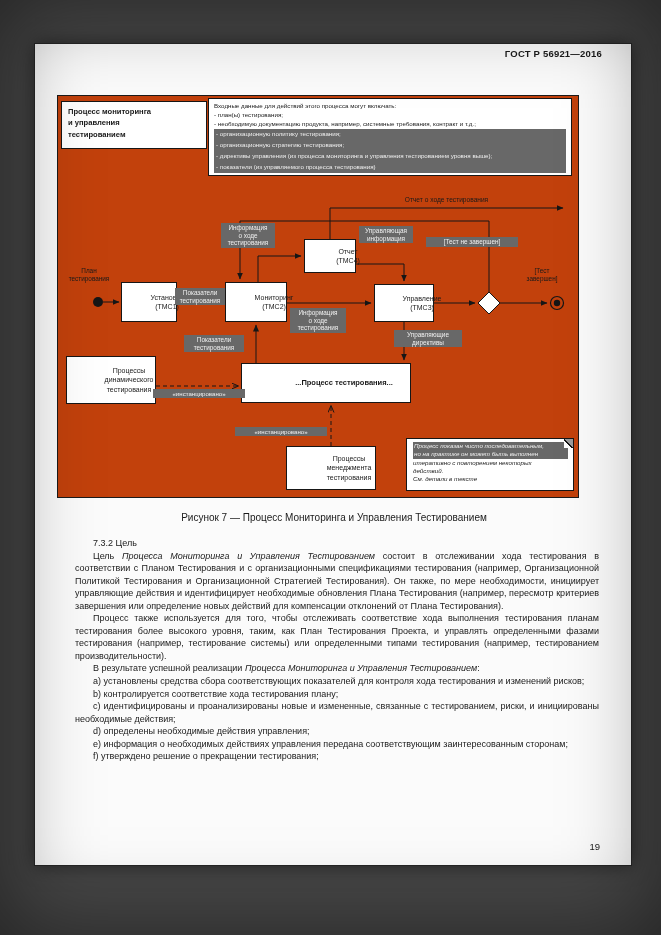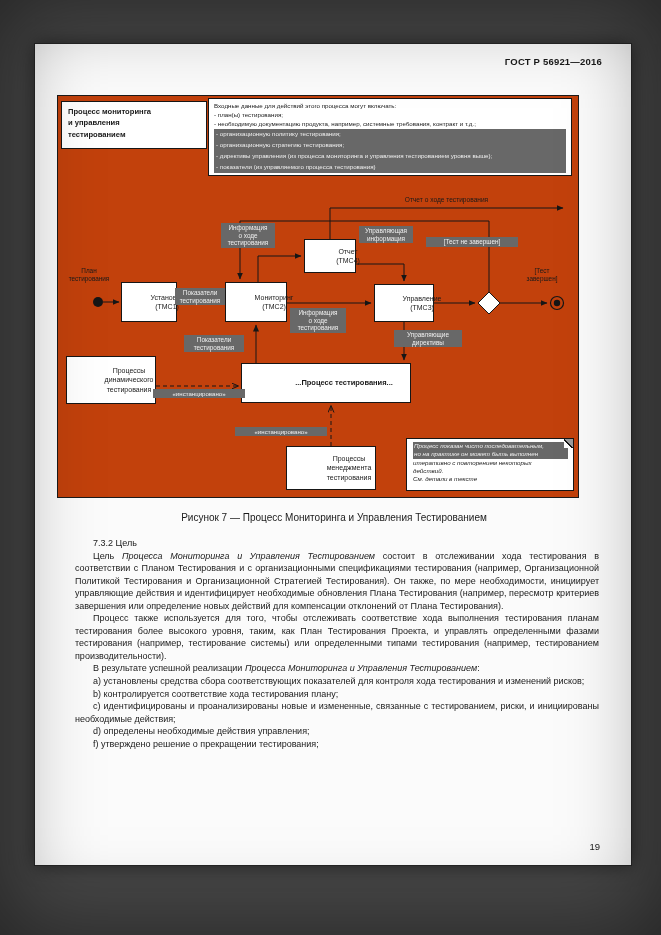--- a/index.html
+++ b/index.html
@@ -1,20 +1,20 @@
 <!DOCTYPE html>
 <html><head>
 <meta charset="utf-8">
 <style>
   *{margin:0;padding:0;box-sizing:border-box;}
   html,body{width:661px;height:935px;overflow:hidden;}
   body{background:#464646;font-family:"Liberation Sans","DejaVu Sans",sans-serif;color:#1a1a1a;position:relative;}
   .vignette{position:absolute;inset:0;box-shadow:inset 0 0 90px rgba(0,0,0,.5);pointer-events:none;z-index:9;}
   .page{position:absolute;left:35px;top:44px;width:596px;height:821px;background:#fbfbfb;box-shadow:0 0 0 1px #262626,0 0 18px rgba(0,0,0,.55);}
-  .gost-header{position:absolute;top:12px;right:29px;font-size:9.5px;font-weight:bold;letter-spacing:.2px;}
+  .gost-header{position:absolute;top:4px;right:29px;font-size:9.5px;font-weight:bold;letter-spacing:.2px;}
   .page-number{position:absolute;top:797px;right:31px;font-size:9.5px;}
 
   
   .diagram{position:absolute;left:22px;top:51px;width:522px;height:403px;background:#c2410c;border:1px solid #1b1b1b;}
   .wires{position:absolute;left:0;top:0;width:520px;height:401px;}
   .dbox{position:absolute;background:#fff;border:1px solid #161616;display:flex;align-items:center;justify-content:center;
         text-align:center;font-size:7px;line-height:1.3;white-space:pre-line;padding-left:36px;}
   .title-box{position:absolute;left:3px;top:5px;width:146px;height:48px;background:#fff;border:1px solid #161616;
         font-weight:bold;font-size:7.6px;line-height:1.5;padding:4px 6px;white-space:pre-line;}
   .inputs-note{position:absolute;left:150px;top:2px;width:364px;height:78px;background:#fff;border:1px solid #161616;
@@ -161,20 +161,21 @@
 
   <div class="body-text">
     <p class="heading">7.3.2 Цель</p>
     <p><span>Цель </span><i>Процесса Мониторинга и Управления Тестированием</i><span> состоит в отслеживании хода тестирования в соответствии с Планом Тестирования и с организационными спецификациями тестирования (например, Организационной Политикой Тестирования и Организационной Стратегией Тестирования). Он также, по мере необходимости, инициирует управляющие действия и идентифицирует необходимые обновления Плана Тестирования (например, пересмотр критериев завершения или определение новых действий для компенсации отклонений от Плана Тестирования).</span></p>
     <p>Процесс также используется для того, чтобы отслеживать соответствие хода выполнения тестирования планам тестирования более высокого уровня, таким, как План Тестирования Проекта, и управлять определенными фазами тестирования (например, тестирование системы) или определенными типами тестирования (например, тестированием производительности).</p>
     <p><span>В результате успешной реализации </span><i>Процесса Мониторинга и Управления Тестированием</i><span>:</span></p>
     <p>a) установлены средства сбора соответствующих показателей для контроля хода тестирования и изменений рисков;</p>
     <p>b) контролируется соответствие хода тестирования плану;</p>
     <p>c) идентифицированы и проанализированы новые и измененные, связанные с тестированием, риски, и инициированы необходимые действия;</p>
     <p>d) определены необходимые действия управления;</p>
+    <p>e) информация о необходимых действиях управления передана соответствующим заинтересованным сторонам;</p>
     <p>f) утверждено решение о прекращении тестирования;</p>
   </div>
 
   <div class="page-number">19</div>
 
 </div>
 
 <div class="vignette"></div>
 
 </body></html>

